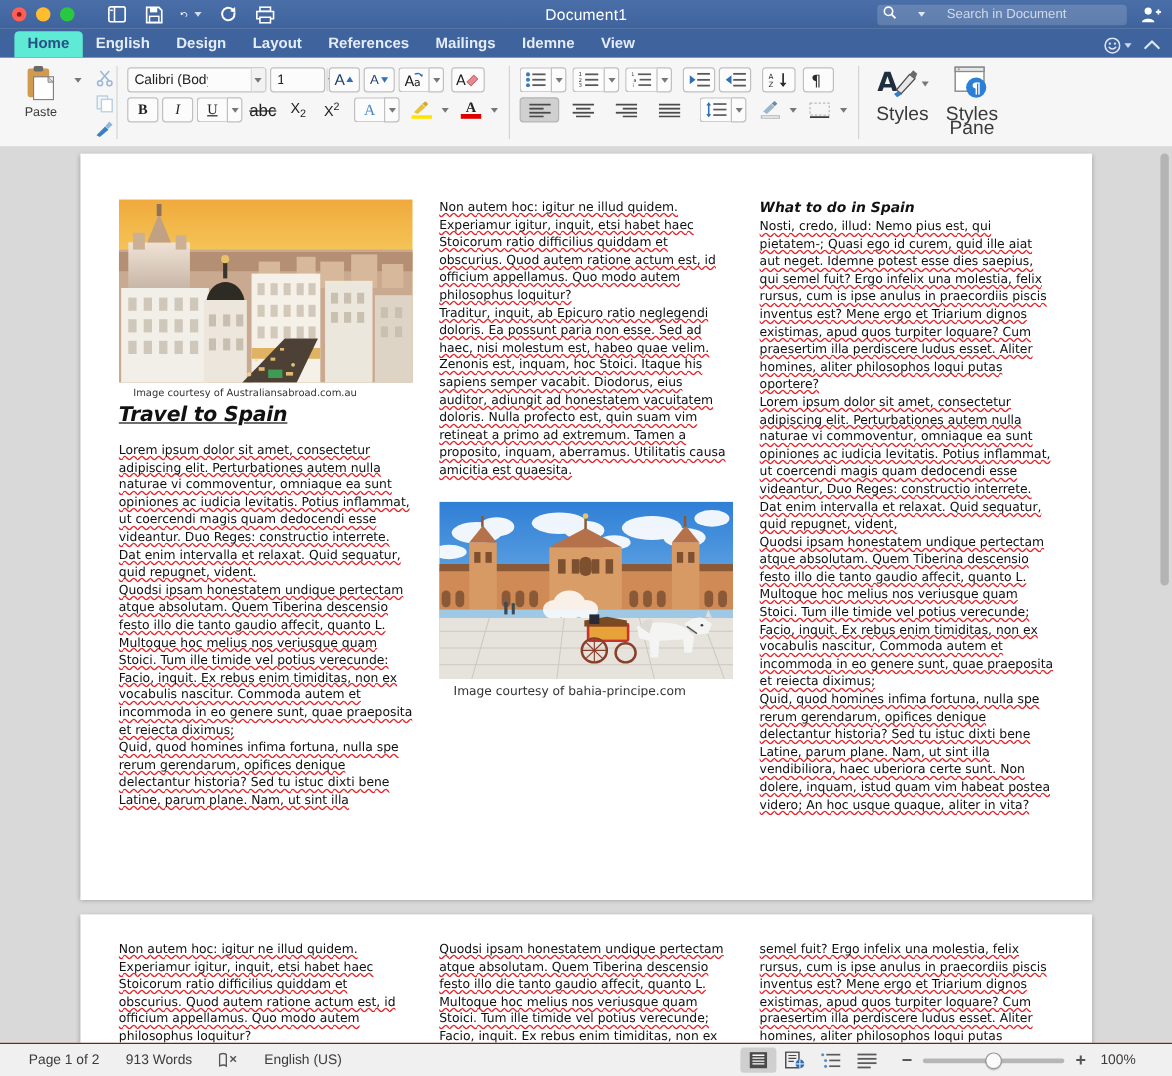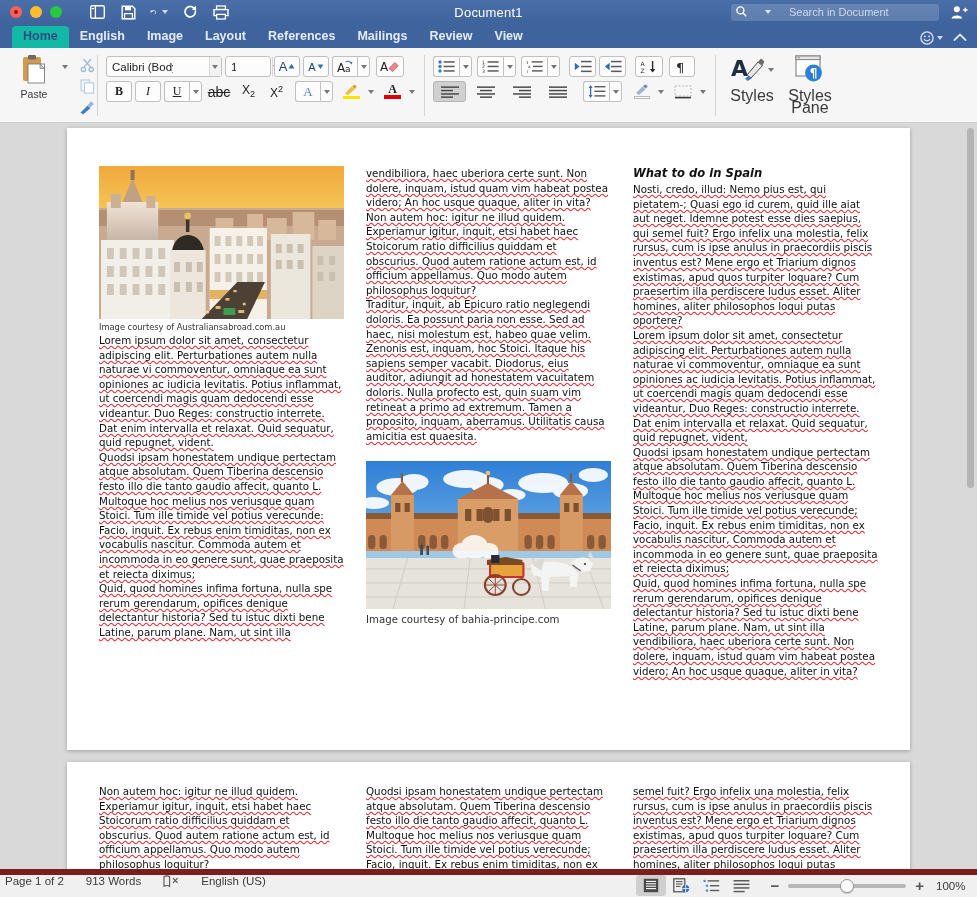--- a/index.html
+++ b/index.html
@@ -53,21 +53,21 @@
   .tabbar {
     height: 24px; background: #3f639c;
     display: flex; align-items: flex-end; position: relative;
     padding-left: 12px;
   }
   .tab {
     font-size: 12.5px; font-weight: bold; color: #e4ecf8;
     padding: 3px 11px 4px 11px; cursor: pointer; line-height: 15px;
     border-radius: 4px 4px 0 0;
   }
-  .tab.active { background: #14b8a6; color: #2a4f85; }
+  .tab.active { background: #5eead4; color: #2a4f85; }
   .tabbar-right { margin-left: auto; display:flex; align-items:center; gap: 10px; padding: 0 10px 3px 0; }
   .tabbar-right .mini { display:flex; align-items:center; gap:3px; cursor:pointer; }
   .caret-dn {
     width:0;height:0;border-left:3px solid transparent;border-right:3px solid transparent;
     border-top:4px solid #cfdcf0;
   }
   .chev-up { color:#dce6f5; font-size: 13px; font-weight:bold; }
 
   
   .ribbon {
@@ -147,21 +147,21 @@
   .h1 {
     font-family: "DejaVu Sans", sans-serif;
     font-size: 17px; font-weight: bold; font-style: italic;
     text-decoration: underline; color: #111;
     margin: 3px 0 12px 0; letter-spacing: -0.2px;
   }
   .h2 {
     font-size: 11.6px; font-weight: bold; font-style: italic; color: #111;
     margin: 0 0 2px 0;
   }
-  .caption { font-size: 8.3px; color: #333; margin: 3px 0 0 0; line-height: 11px; }
+  .caption { font-size: 8.3px; color: #333; margin: 3px 0 0 12px; line-height: 11px; }
   .caption.big { font-size: 10.2px; margin-top: 5px; }
   
   .sq {
     text-decoration: underline wavy #e4252a;
     text-decoration-skip-ink: none;
   }
   .imgframe { width: 100%; position: relative; overflow: hidden; }
   .img1 { height: 153px; }
   .img2 { height: 148px; }
 
@@ -170,22 +170,22 @@
     position: absolute; right: 2px; top: 126px; bottom: 32px; width: 9px;
   }
   .vthumb {
     position: absolute; top: 2px; width: 7px; height: 360px;
     background: #b4b4b4; border-radius: 4px; left: 1px; cursor: pointer;
   }
 
   
   .statusbar {
     position: absolute; bottom: 0; left: 0; right: 0; height: 28px;
-    background: #f0f0f0; border-top: 6px solid #7f1d1d;
-    display: flex; align-items: flex-start; padding: 0 5px;
+    background: #f0f0f0; border-top: 1px solid #7f1d1d;
+    display: flex; align-items: center; padding: 0 24px;
     font-size: 11.5px; color: #3b3b3b;
   }
   .sb-item { margin-right: 22px; display:flex; align-items:center; gap:4px; cursor:pointer; }
   .sb-right { margin-left: auto; display:flex; align-items:center; gap: 0px; }
   .viewbtn {
     width: 30px; height: 21px; display:flex; align-items:center; justify-content:center;
     cursor:pointer; border-radius:3px;
   }
   .viewbtn.active { background:#cfcfcf; }
   .zoomwrap { display:flex; align-items:center; gap: 9px; margin-left: 14px; }
@@ -262,25 +262,25 @@
           <rect x="12.2" y="4.2" width="4.4" height="1.5" fill="#fff"></rect>
           <rect x="13.6" y="2.8" width="1.5" height="4.3" fill="#fff"></rect>
         </svg>
     </div>
   </div>
 </div>
 
 <div class="tabbar">
   <div class="tab active">Home</div>
   <div class="tab">English</div>
-  <div class="tab">Image</div>
+  <div class="tab">Design</div>
   <div class="tab">Layout</div>
   <div class="tab">References</div>
   <div class="tab">Mailings</div>
-  <div class="tab">Review</div>
+  <div class="tab">Idemne</div>
   <div class="tab">View</div>
   <div class="tabbar-right">
     <div class="mini">
       <svg width="14" height="14" viewBox="0 0 14 14">
           <circle cx="7" cy="7" r="6.1" fill="none" stroke="#dce6f5" stroke-width="1.3"></circle>
           <circle cx="4.9" cy="5.4" r="0.95" fill="#dce6f5"></circle>
           <circle cx="9.1" cy="5.4" r="0.95" fill="#dce6f5"></circle>
           <path d="M4.2 8.4 C5.6 10.4 8.4 10.4 9.8 8.4" fill="none" stroke="#dce6f5" stroke-width="1.2" stroke-linecap="round"></path>
         </svg>
       <span class="caret-dn"></span>
@@ -743,27 +743,27 @@
             </g>
             <rect x="126" y="142" width="12" height="7" fill="#3f9b54"></rect>
             <g fill="#ffd98a" opacity="0.85">
               <circle cx="110" cy="146" r="1.8"></circle>
                 <circle cx="116" cy="134" r="1.4"></circle>
                 <circle cx="147" cy="138" r="1.6"></circle>
             </g>
           </svg>
         </div>
         <div class="caption">Image courtesy of Australiansabroad.com.au</div>
+        <div class="h1">Travel to Spain</div>
         <p class="p sq">Lorem ipsum dolor sit amet, consectetur adipiscing elit. Perturbationes autem nulla naturae vi commoventur, omniaque ea sunt opiniones ac iudicia levitatis. Potius inflammat, ut coercendi magis quam dedocendi esse videantur. Duo Reges: constructio interrete. Dat enim intervalla et relaxat. Quid sequatur, quid repugnet, vident.</p>
         <p class="p sq">Quodsi ipsam honestatem undique pertectam atque absolutam. Quem Tiberina descensio festo illo die tanto gaudio affecit, quanto L. Multoque hoc melius nos veriusque quam Stoici. Tum ille timide vel potius verecunde: Facio, inquit. Ex rebus enim timiditas, non ex vocabulis nascitur. Commoda autem et incommoda in eo genere sunt, quae praeposita et reiecta diximus;</p>
         <p class="p sq">Quid, quod homines infima fortuna, nulla spe rerum gerendarum, opifices denique delectantur historia? Sed tu istuc dixti bene Latine, parum plane. Nam, ut sint illa</p>
       </div>
 
       <div class="col">
-        <p class="p sq">vendibiliora, haec uberiora certe sunt. Non dolere, inquam, istud quam vim habeat postea videro; An hoc usque quaque, aliter in vita?</p>
         <p class="p sq">Non autem hoc: igitur ne illud quidem. Experiamur igitur, inquit, etsi habet haec Stoicorum ratio difficilius quiddam et obscurius. Quod autem ratione actum est, id officium appellamus. Quo modo autem philosophus loquitur?</p>
         <p class="p sq">Traditur, inquit, ab Epicuro ratio neglegendi doloris. Ea possunt paria non esse. Sed ad haec, nisi molestum est, habeo quae velim. Zenonis est, inquam, hoc Stoici. Itaque his sapiens semper vacabit. Diodorus, eius auditor, adiungit ad honestatem vacuitatem doloris. Nulla profecto est, quin suam vim retineat a primo ad extremum. Tamen a proposito, inquam, aberramus. Utilitatis causa amicitia est quaesita.</p>
         <div class="imgframe img2" style="margin-top:18px">
           <svg width="100%" height="100%" viewBox="0 0 235 148" preserveAspectRatio="none">
             <defs>
               <linearGradient id="sky2" x1="0" y1="0" x2="0" y2="1">
                 <stop offset="0%" stop-color="#2f7fd6"></stop>
                   <stop offset="65%" stop-color="#74b3e8"></stop>
                   <stop offset="100%" stop-color="#b6d9f2"></stop>
               </linearGradient>

